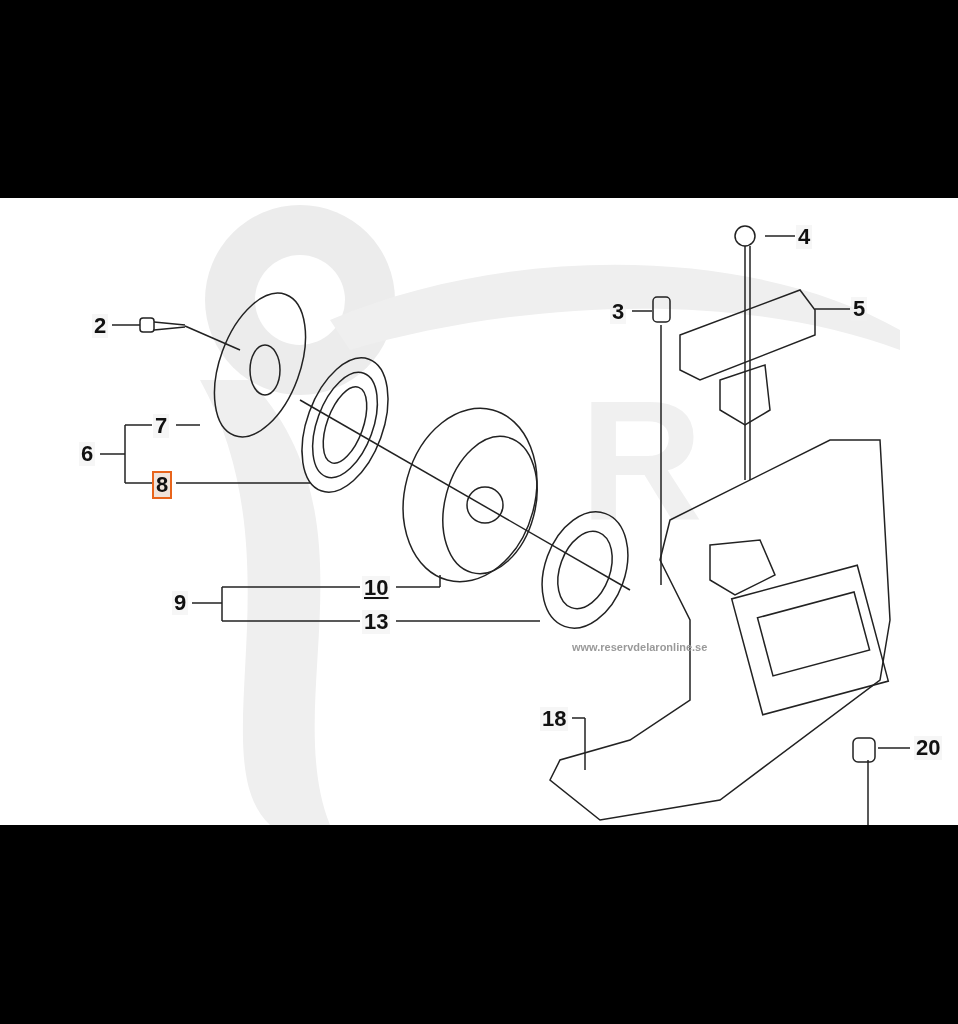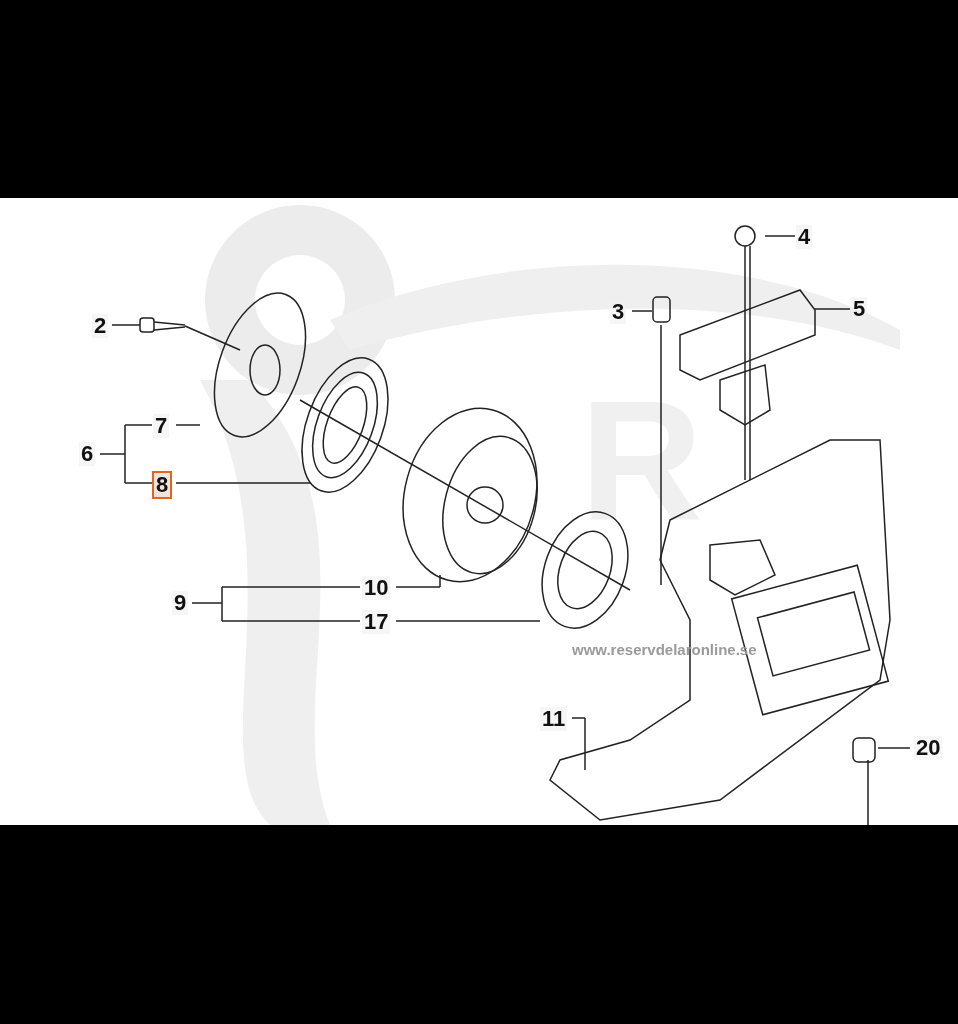--- a/index.html
+++ b/index.html
@@ -1,20 +1,20 @@
 <!DOCTYPE html>
 <html><head>
 <meta charset="utf-8">
 <style>
   html, body { margin:0; padding:0; }
   body { width:958px; height:1024px; background:#000; position:relative; overflow:hidden; font-family:"Liberation Sans", sans-serif; }
   .canvas { position:absolute; left:0; top:198px; width:958px; height:627px; background:#fff; overflow:hidden; }
   .label { position:absolute; font-family:"Liberation Sans", sans-serif; font-weight:bold; font-size:22px; color:#111; background:rgba(240,240,240,0.6); line-height:24px; padding:0 2px; }
   .label.hl { outline:2px solid #e8641b; background:#f0e4dc; }
-  .wm { position:absolute; font-size:15px; font-weight:bold; color:#9a9a9a; }
+  .wm { position:absolute; font-size:11px; font-weight:bold; color:#9a9a9a; }
   svg { position:absolute; left:0; top:0; }
 </style>
 </head>
 <body>
 
 <div class="canvas">
   <svg width="958" height="627" viewBox="0 198 958 627">
 
     <g fill="#ececec">
       <circle cx="300" cy="300" r="95"></circle>
@@ -90,17 +90,17 @@
   <div class="wm" style="left:572px; top:443px;">www.reservdelaronline.se</div>
 
   <div class="label" style="left:92px; top:116px;">2</div>
   <div class="label" style="left:610px; top:102px;">3</div>
   <div class="label" style="left:796px; top:27px;">4</div>
   <div class="label" style="left:851px; top:99px;">5</div>
   <div class="label" style="left:79px; top:244px;">6</div>
   <div class="label" style="left:153px; top:216px;">7</div>
   <div class="label hl" style="left:154px; top:275px;">8</div>
   <div class="label" style="left:172px; top:393px;">9</div>
-  <div class="label" style="left:362px; top:378px;">10</div>
-  <div class="label" style="left:362px; top:412px;">17</div>
-  <div class="label" style="left:540px; top:509px;">11</div>
+  <div class="label" style="left:362px; top:378px;text-decoration:underline;">10</div>
+  <div class="label" style="left:362px; top:412px;">13</div>
+  <div class="label" style="left:540px; top:509px;">18</div>
   <div class="label" style="left:914px; top:538px;">20</div>
 </div>
 
 </body></html>

